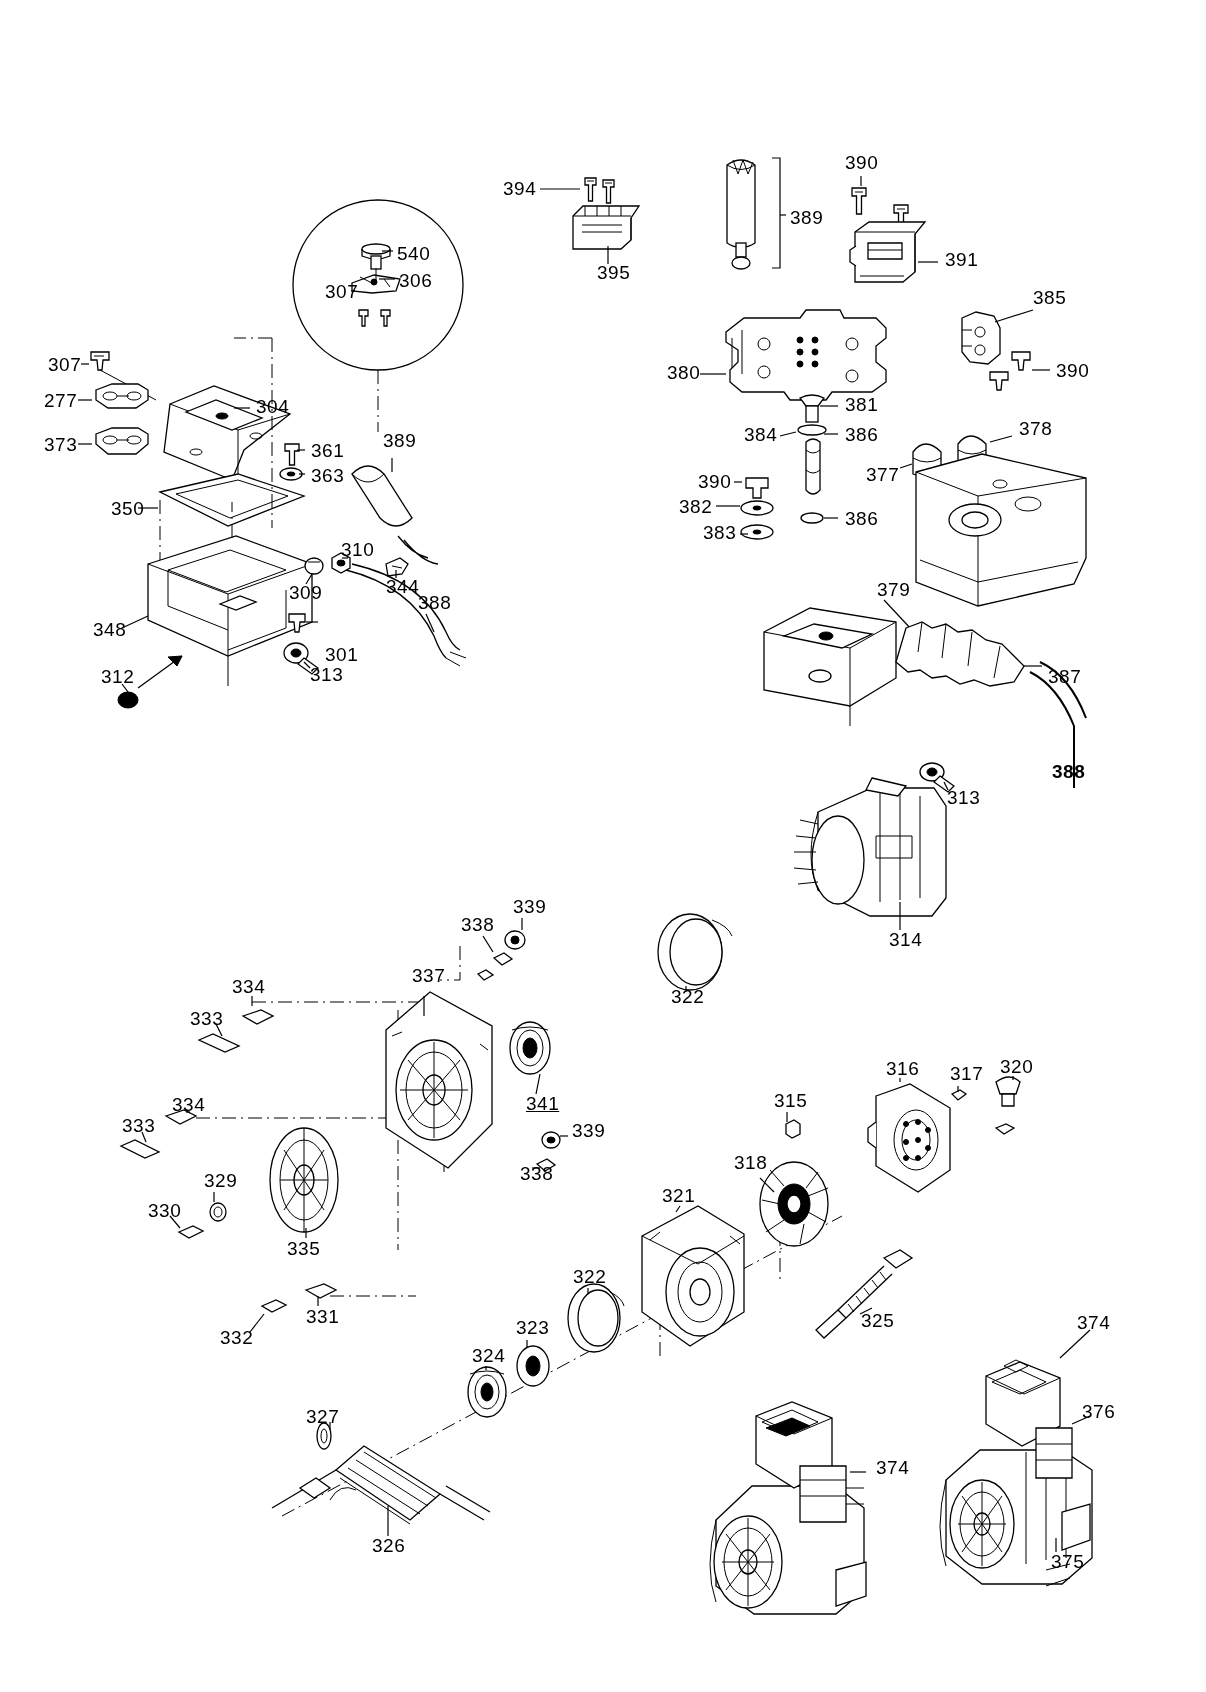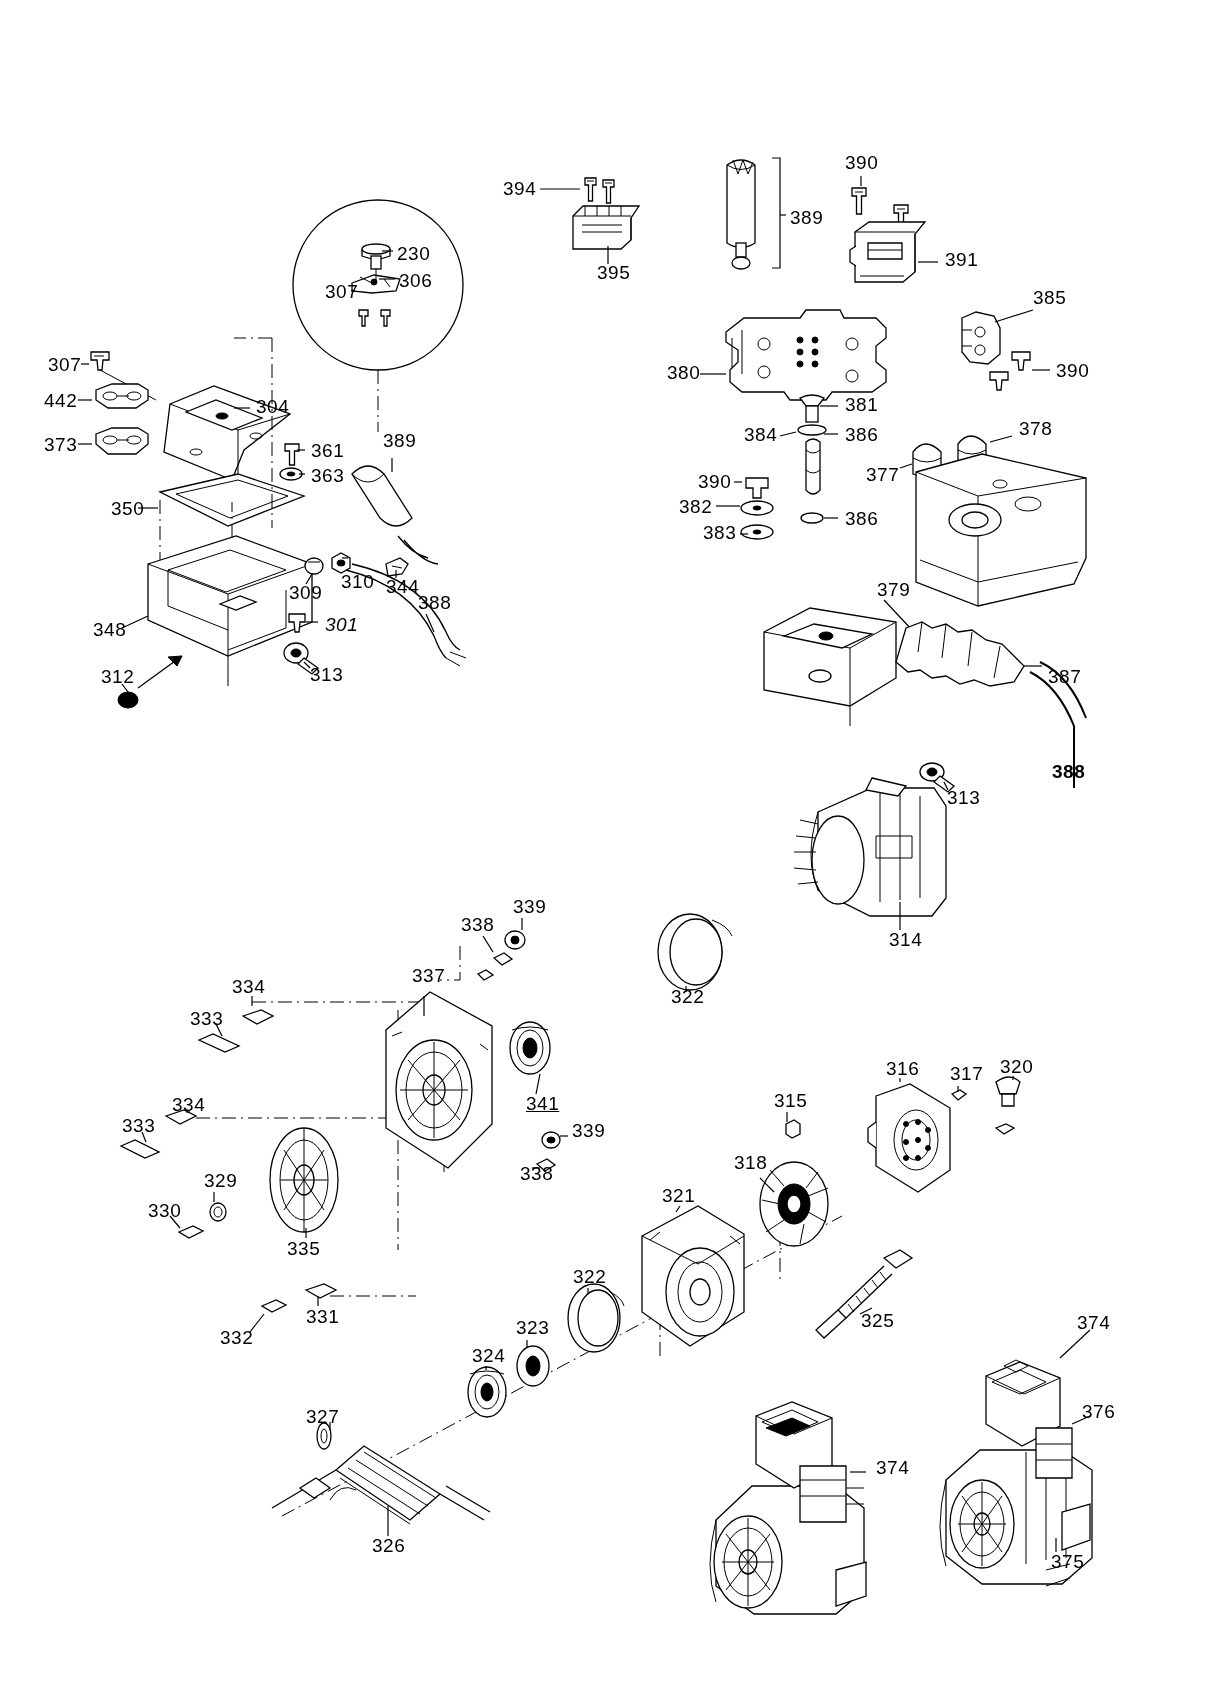--- a/index.html
+++ b/index.html
@@ -635,37 +635,37 @@
   <div class="callout" style="left:1019px; top:418px;">378</div>
   <div class="callout" style="left:866px; top:464px;">377</div>
   <div class="callout" style="left:698px; top:471px;">390</div>
   <div class="callout" style="left:679px; top:496px;">382</div>
   <div class="callout" style="left:845px; top:508px;">386</div>
   <div class="callout" style="left:703px; top:522px;">383</div>
   <div class="callout" style="left:877px; top:579px;">379</div>
   <div class="callout" style="left:1048px; top:655px;margin-top:11px;">387</div>
   <div class="callout bold" style="left:1052px; top:761px;">388</div>
 
-  <div class="callout" style="left:397px; top:243px;">230</div>
+  <div class="callout" style="left:397px; top:243px;">540</div>
   <div class="callout" style="left:399px; top:270px;">306</div>
   <div class="callout" style="left:325px; top:281px;">307</div>
   <div class="callout" style="left:48px; top:354px;">307</div>
-  <div class="callout" style="left:44px; top:390px;">442</div>
+  <div class="callout" style="left:44px; top:390px;">277</div>
   <div class="callout" style="left:44px; top:434px;">373</div>
   <div class="callout" style="left:256px; top:396px;">304</div>
   <div class="callout" style="left:311px; top:440px;">361</div>
   <div class="callout" style="left:311px; top:465px;">363</div>
   <div class="callout" style="left:111px; top:498px;">350</div>
   <div class="callout" style="left:383px; top:430px;">389</div>
-  <div class="callout" style="left:341px; top:539px;margin-top:32px;">310</div>
+  <div class="callout" style="left:341px; top:539px;">310</div>
   <div class="callout" style="left:289px; top:582px;">309</div>
   <div class="callout" style="left:386px; top:576px;">344</div>
   <div class="callout" style="left:418px; top:592px;">388</div>
   <div class="callout" style="left:93px; top:619px;text-align:center;">348</div>
-  <div class="callout" style="left:325px; top:614px;font-style:italic;">301</div>
+  <div class="callout" style="left:325px; top:644px;">301</div>
   <div class="callout" style="left:310px; top:664px;">313</div>
   <div class="callout" style="left:101px; top:666px;">312</div>
   <div class="callout" style="left:947px; top:787px;">313</div>
   <div class="callout" style="left:889px; top:929px;">314</div>
 
   <div class="callout" style="left:513px; top:896px;">339</div>
   <div class="callout" style="left:461px; top:914px;">338</div>
   <div class="callout" style="left:412px; top:965px;">337</div>
   <div class="callout" style="left:671px; top:986px;">322</div>
   <div class="callout" style="left:232px; top:976px;">334</div>

